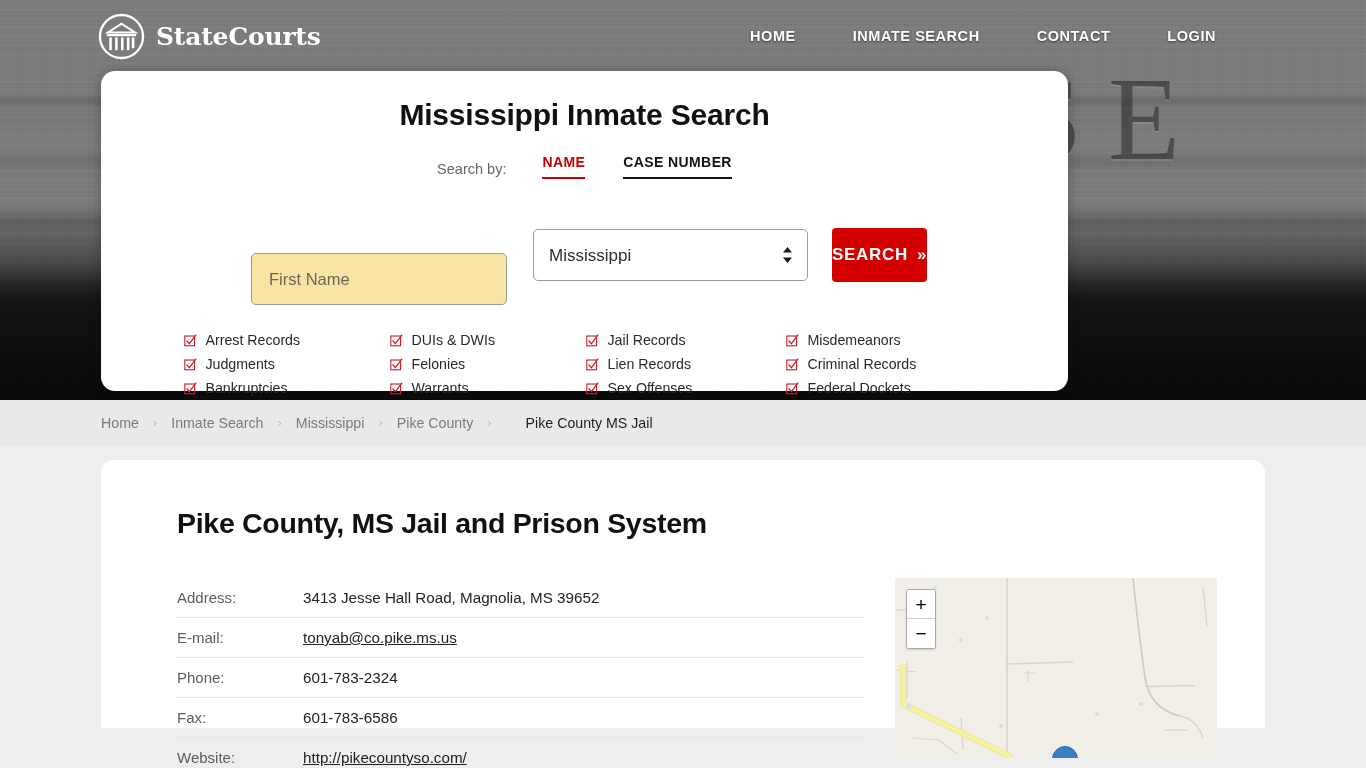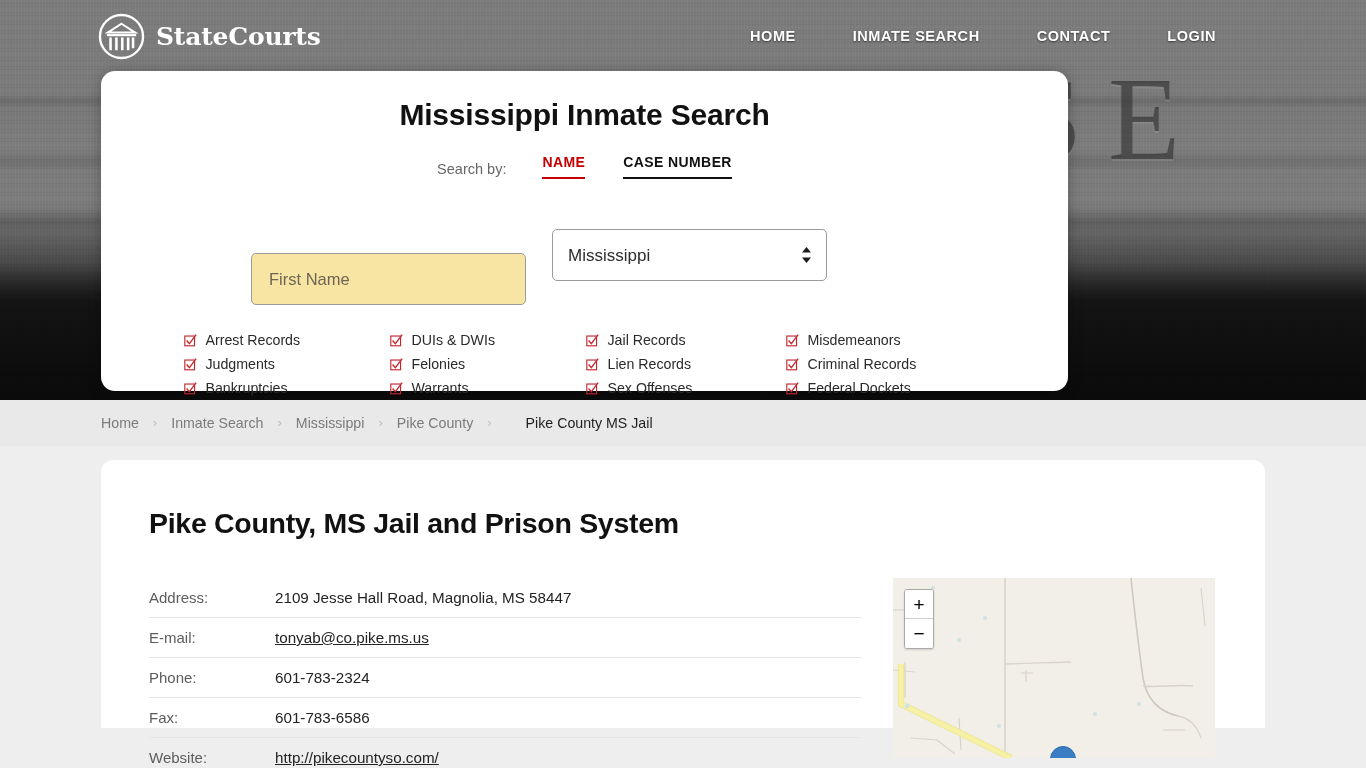--- a/index.html
+++ b/index.html
@@ -197,20 +197,21 @@
     color: #bdbdbd; font-size: 13px; margin: 0 14px;
     display: inline-block; transform: translateY(-1px);
   }
 
   
   .content-card {
     position: absolute; top: 460px; left: 101px;
     width: 1164px; height: 268px;
     background: #ffffff;
     border-radius: 12px 12px 0 0;
+    padding-left: 28px;
   }
   .page-title {
     font-size: 28.5px; font-weight: 700; color: #111;
     margin: 47px 0 0 48px; letter-spacing: -0.3px;
   }
   .body-row { display: flex; margin-top: 38px; padding: 0 48px 0 48px; }
   .info-table { width: 712px; border-collapse: collapse; }
   .info-table tr { border-bottom: 1px solid #e6e6e6; }
   .info-table td { padding: 11px 0; vertical-align: top; }
   .info-table td.k {
@@ -299,20 +300,24 @@
         </select>
         <span class="select-chevrons">
           <svg width="11" height="7" viewBox="0 0 11 7">
               <path d="M5.5 0.6 L10 6 L1 6 Z" fill="#1a1a1a"></path>
             </svg>
           <svg width="11" height="7" viewBox="0 0 11 7">
               <path d="M5.5 6.4 L1 1 L10 1 Z" fill="#1a1a1a"></path>
             </svg>
         </span>
       </span>
+      <button class="search-btn">
+        <span>SEARCH</span>
+        <span class="chev">»</span>
+      </button>
     </div>
 
     <div class="checks">
       <div class="chk">
         <svg class="chk-box" viewBox="0 0 16 16">
             <rect x="1" y="2.5" width="12" height="12" fill="none" stroke="#c4262e" stroke-width="1.4"></rect>
             <path d="M3.2 8 L6.6 12 L15 0.8" fill="none" stroke="#c4262e" stroke-width="1.6"></path>
           </svg>
         <span class="chk-label">Arrest Records</span>
       </div>
@@ -410,21 +415,21 @@
 </div>
 
 <div class="content-card">
   <h1 class="page-title">Pike County, MS Jail and Prison System</h1>
 
   <div class="body-row">
     <table class="info-table">
       <tbody>
           <tr>
         <td class="k">Address:</td>
-        <td class="v">2109 Jesse Hall Road, Magnolia, MS 58447</td>
+        <td class="v">3413 Jesse Hall Road, Magnolia, MS 39652</td>
       </tr>
       <tr>
         <td class="k">E-mail:</td>
         <td class="v"><a href="#">tonyab@co.pike.ms.us</a></td>
       </tr>
       <tr>
         <td class="k">Phone:</td>
         <td class="v">601-783-2324</td>
       </tr>
       <tr>

